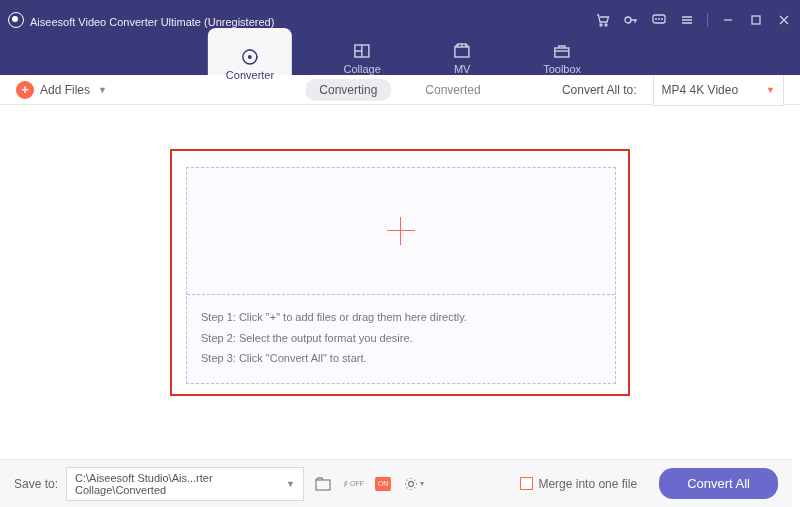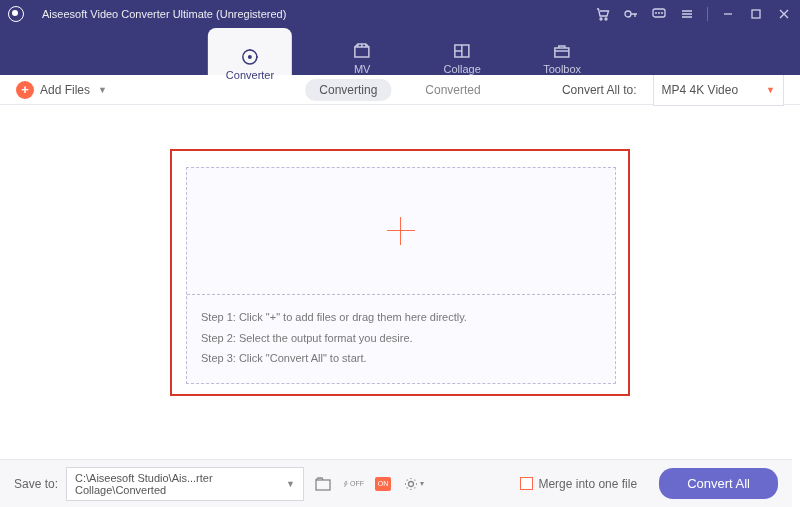--- a/index.html
+++ b/index.html
@@ -1,19 +1,19 @@
 <!DOCTYPE html>
 <html><head>
 <meta charset="utf-8">
 <style>
 * { box-sizing: border-box; margin: 0; padding: 0; font-family: -apple-system, "Segoe UI", Arial, sans-serif; }
 body { width: 800px; height: 507px; background: #fff; overflow: hidden; position: relative; }
 
 .titlebar { height: 75px; background: #3a3a7a; position: relative; }
-.titlebar-top { height: 28px; display: flex; align-items: center; padding: 0 8px; gap: 12px; }
+.titlebar-top { height: 28px; display: flex; align-items: flex-end; padding: 0 8px; }
 .app-logo { width: 16px; height: 16px; border-radius: 50%; border: 1.5px solid #fff; margin-right: 6px; position: relative; }
 .app-logo::after { content:""; position:absolute; width:6px; height:6px; border-radius:50%; background:#fff; top:3px; left:3px; }
 .app-title { color:#fff; font-size:11px; opacity:.9; }
 .title-right { margin-left:auto; display:flex; align-items:center; gap:12px; }
 .title-right .ico { width:16px; height:16px; display:flex; align-items:center; justify-content:center; color:#d0d0e8; cursor:pointer; }
 .divider { width:1px; height:14px; background:#6a6aa0; }
 .ico svg { stroke:#d0d0e8; fill:none; stroke-width:1.3; }
 
 .main-tabs { position:absolute; left:50%; transform:translateX(-50%); top:28px; display:flex; gap:40px; align-items:flex-end; height:47px; }
 .main-tab { display:flex; flex-direction:column; align-items:center; cursor:pointer; color:#c8c8e0; gap:3px; min-width:60px; }
@@ -114,34 +114,34 @@
             <circle cx="10" cy="10" r="7"></circle>
             <circle cx="10" cy="10" r="2" fill="#3a3a7a" stroke="none"></circle>
             <path d="M10 3v-1M17 10h1"></path>
           </svg>
         </div>
       <div class="tab-text">Converter</div>
     </div>
     <div class="main-tab">
       <div class="tab-ico">
           <svg width="20" height="18" viewBox="0 0 20 18">
+            <rect x="3" y="3" width="14" height="12"></rect>
+            <path d="M10 3v12M3 9h7"></path>
+          </svg>
+        </div>
+      <div class="tab-text">Collage</div>
+    </div>
+    <div class="main-tab">
+      <div class="tab-ico">
+          <svg width="20" height="18" viewBox="0 0 20 18">
             <rect x="3" y="5" width="14" height="10"></rect>
             <path d="M3 5l3-3h8l3 3M6 2v3M10 2v3M14 2v3"></path>
           </svg>
         </div>
       <div class="tab-text">MV</div>
-    </div>
-    <div class="main-tab">
-      <div class="tab-ico">
-          <svg width="20" height="18" viewBox="0 0 20 18">
-            <rect x="3" y="3" width="14" height="12"></rect>
-            <path d="M10 3v12M3 9h7"></path>
-          </svg>
-        </div>
-      <div class="tab-text">Collage</div>
     </div>
     <div class="main-tab">
       <div class="tab-ico">
           <svg width="20" height="18" viewBox="0 0 20 18">
             <rect x="3" y="6" width="14" height="9"></rect>
             <path d="M7 6V4h6v2M3 9h14"></path>
           </svg>
         </div>
       <div class="tab-text">Toolbox</div>
     </div>

